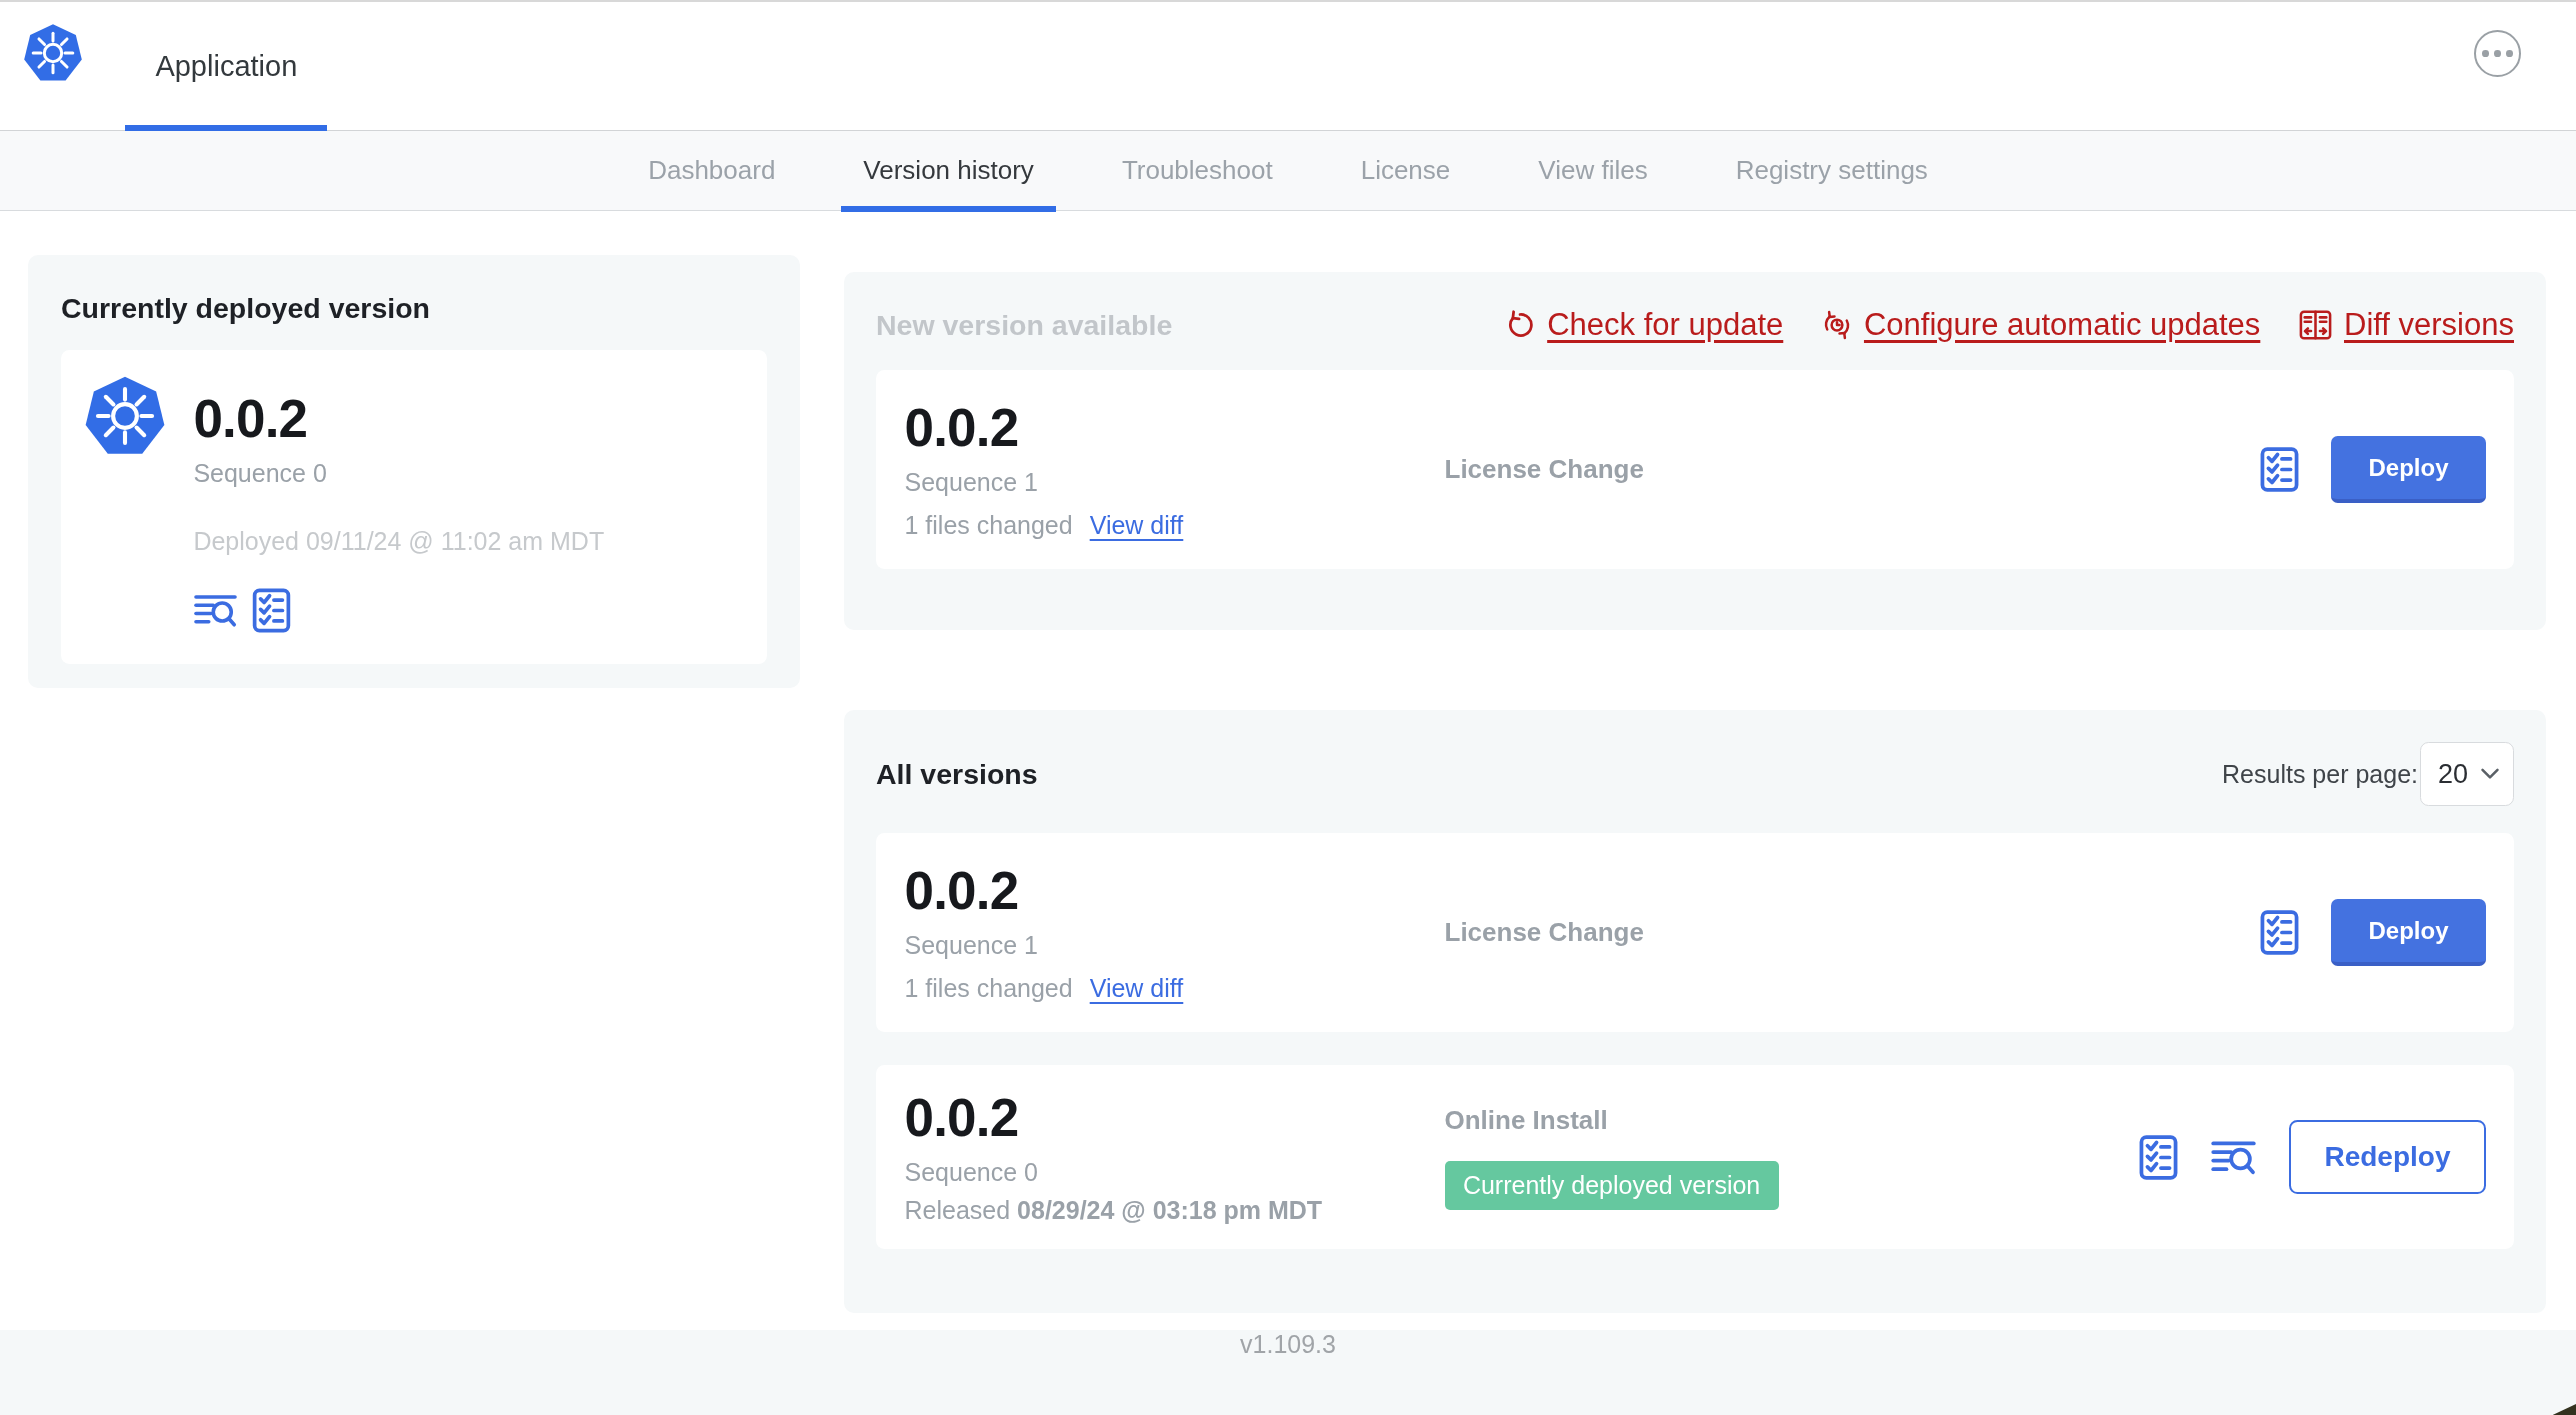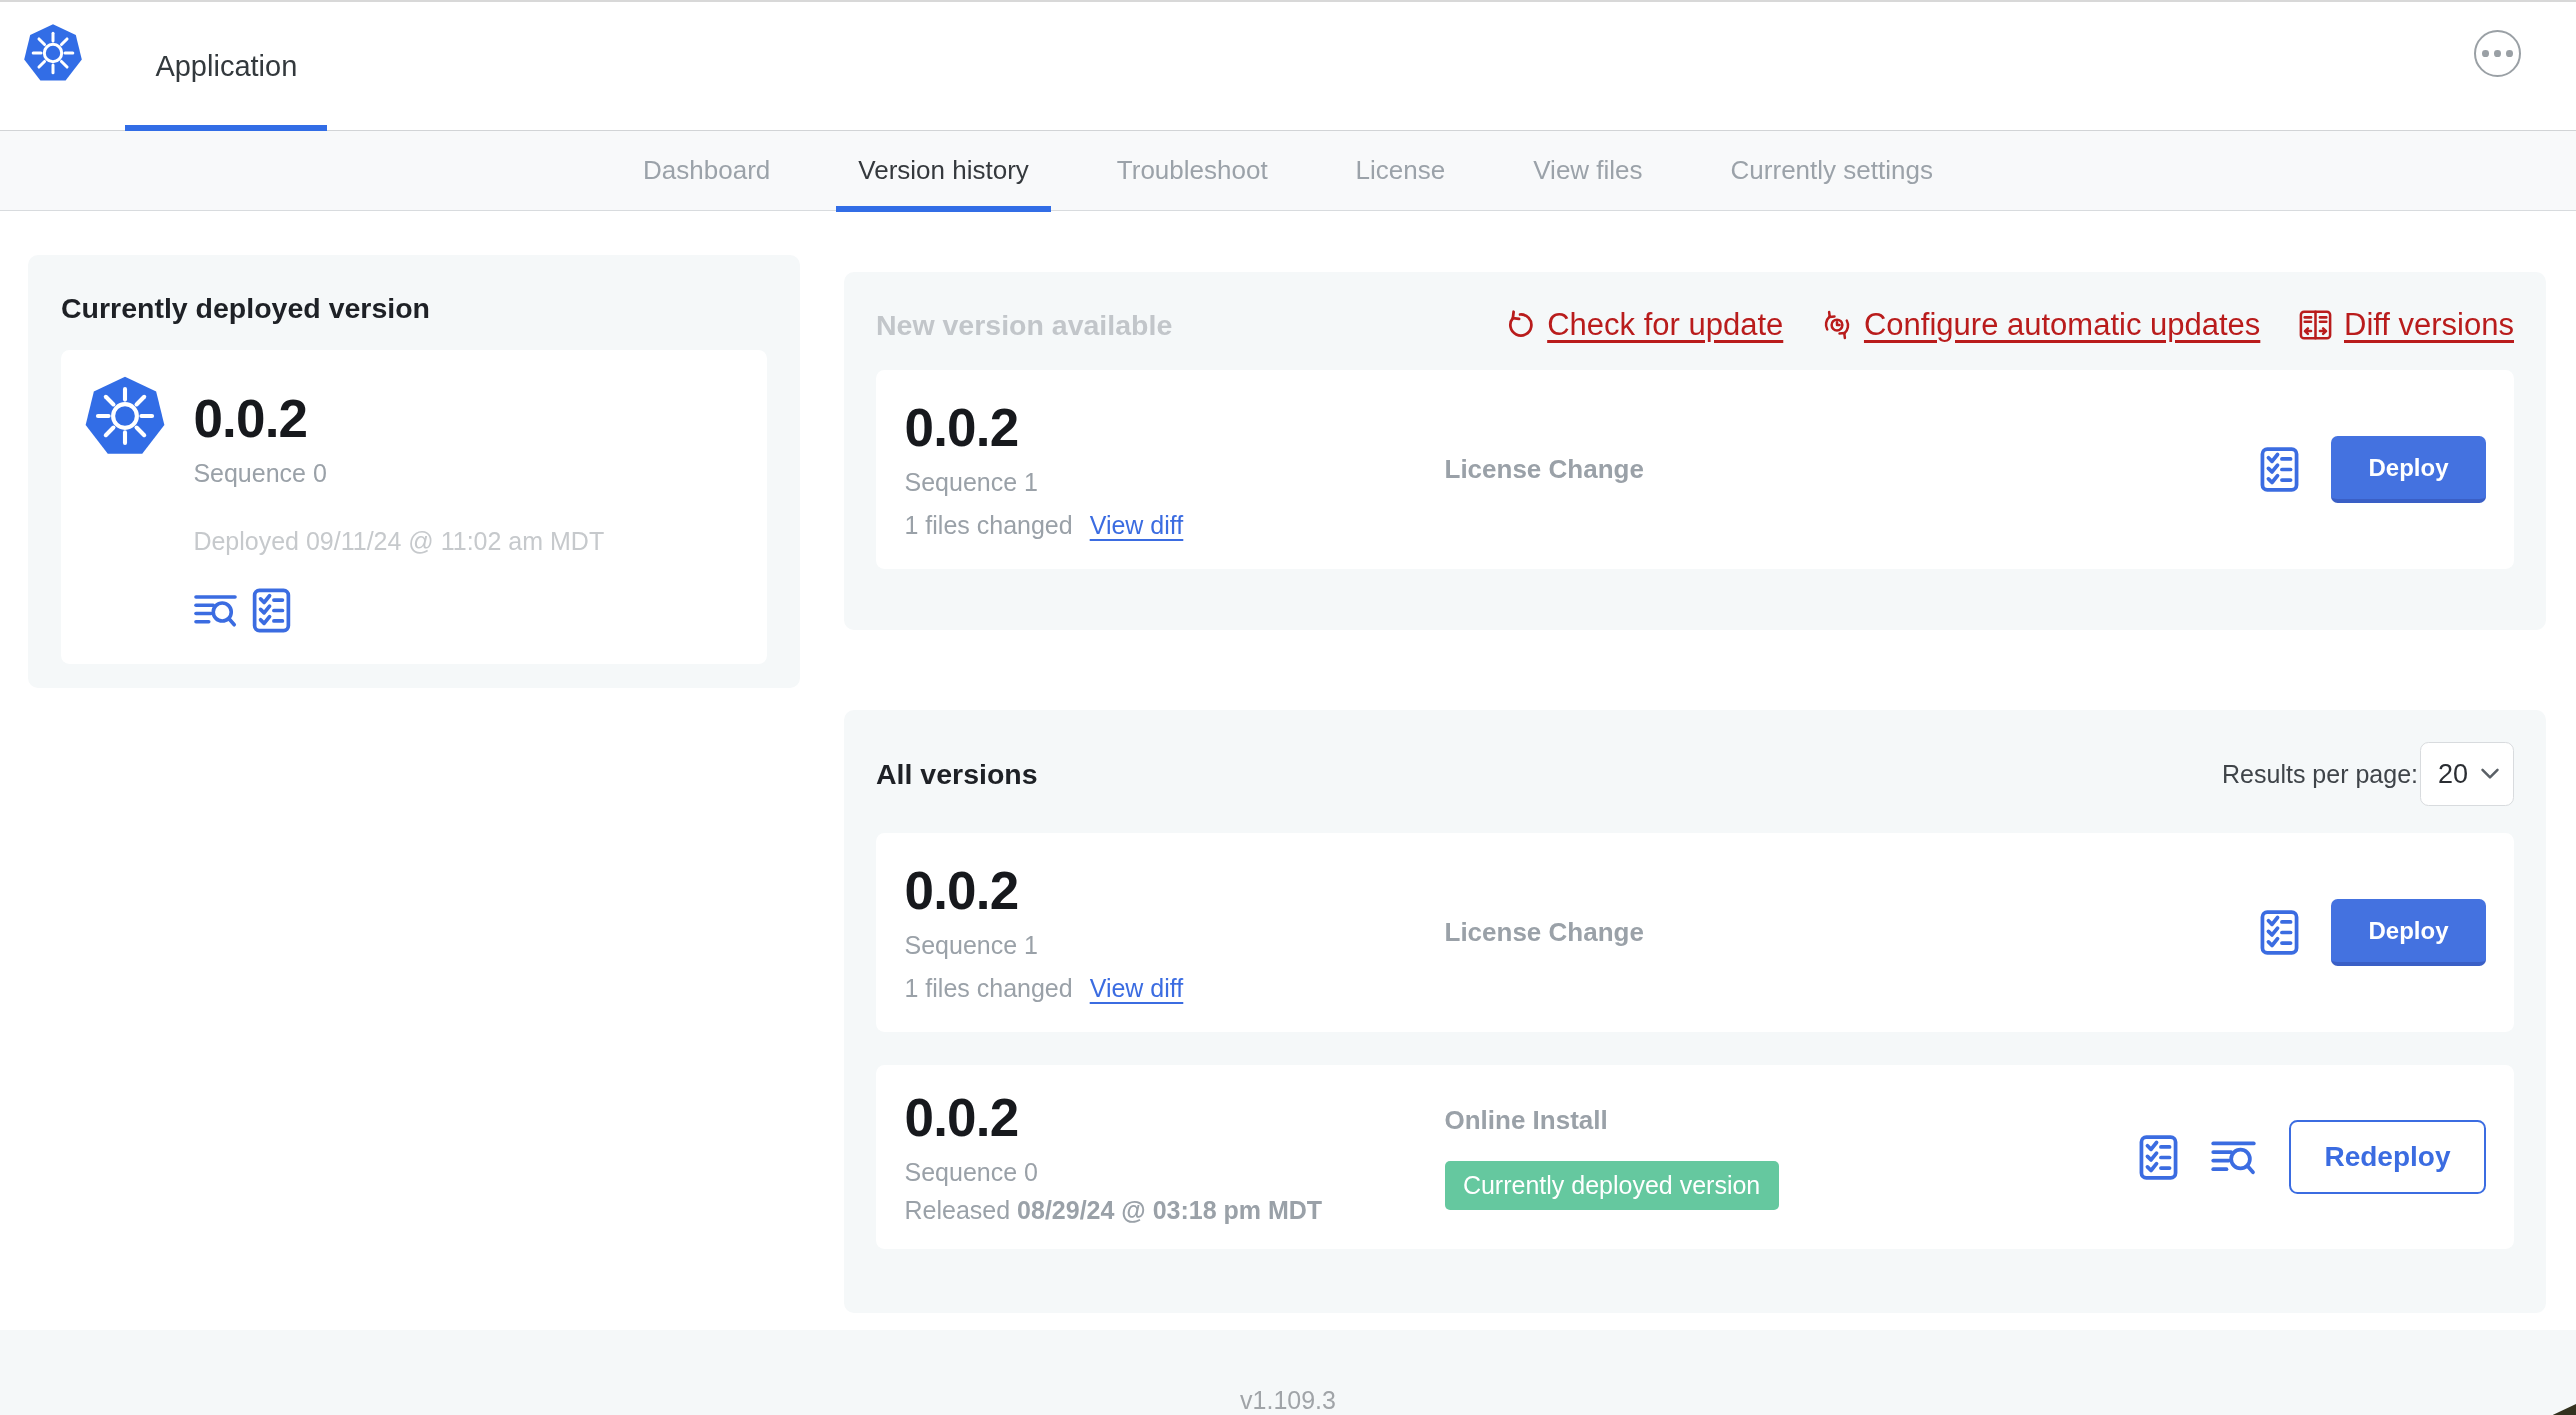--- a/index.html
+++ b/index.html
@@ -110,21 +110,21 @@
   .results-wrap{display:flex;align-items:center;gap:2px;}
   .results-label{font-size:25px;color:#3f4449;}
   .results-select{
     width:94px;height:64px;background:#fff;border:1.7px solid #d8dbde;border-radius:8.4px;
     display:flex;align-items:center;justify-content:space-between;
     padding:0 13.4px 0 17px;box-sizing:border-box;font-size:27px;color:#2b2e33;cursor:pointer;
   }
 
   
   .footer{
-    flex:0 0 85px;background:#f5f8f9;display:flex;align-items:flex-end;justify-content:center;
+    flex:0 0 85px;background:#f5f8f9;display:flex;align-items:flex-start;justify-content:center;
     font-size:25px;color:#a0a4a8;
   }
   .cursor-artifact{
     position:fixed;right:0;bottom:0;width:23.4px;height:11px;
     background:#33321f;clip-path:polygon(100% 0,100% 100%,0 100%);
   }
 </style>
 </head>
 <body>
 
@@ -182,21 +182,21 @@
         <i></i>
     </div>
   </div>
 
   <div class="navbar">
     <div class="nav-tab">Dashboard</div>
     <div class="nav-tab active">Version history</div>
     <div class="nav-tab">Troubleshoot</div>
     <div class="nav-tab">License</div>
     <div class="nav-tab">View files</div>
-    <div class="nav-tab">Currently settings</div>
+    <div class="nav-tab">Registry settings</div>
   </div>
 
   <div class="main">
 
     <div class="left-col">
       <div class="panel deployed-panel">
         <div class="panel-title">Currently deployed version</div>
         <div class="deployed-card">
           <div class="k8s">
             <svg viewBox="0 0 100 100" width="82" height="84">

